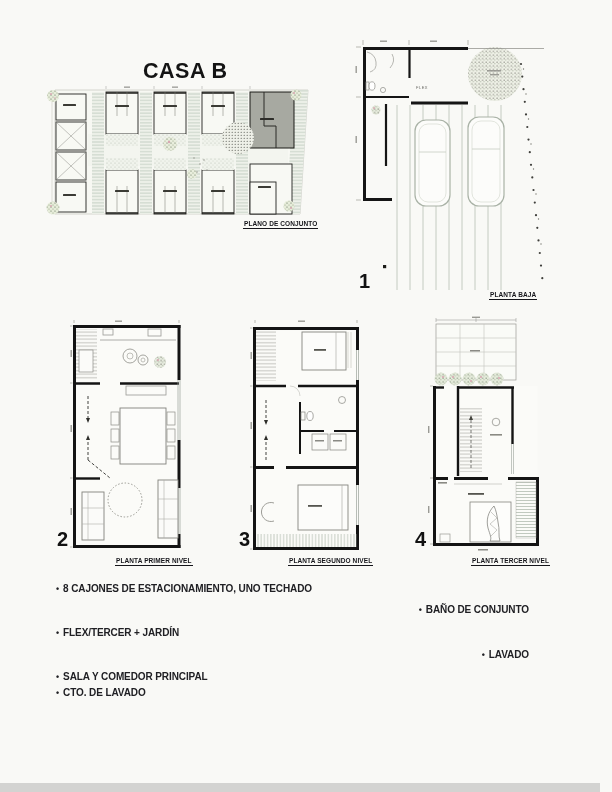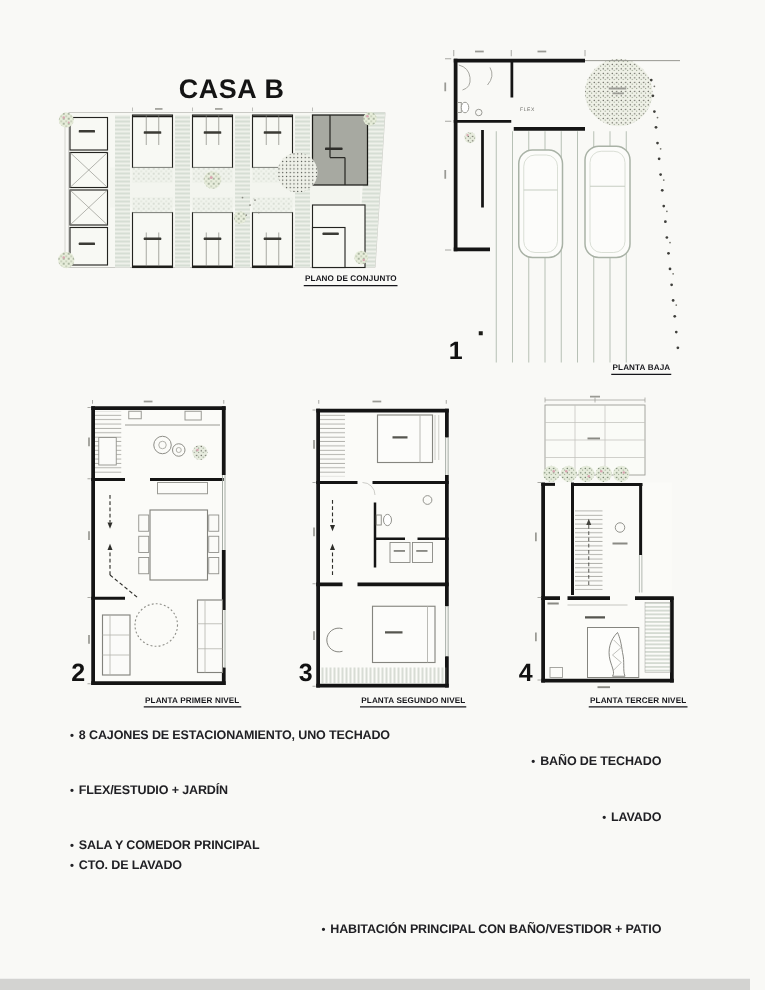--- a/index.html
+++ b/index.html
@@ -459,22 +459,21 @@
       <path d="M6,70H9 M6,162H9 M6,228H9" stroke="#8e8e88" stroke-width="0.6"></path>
       <rect x="54" y="233" width="10" height="1.5" fill="#8a8a84"></rect>
       <rect x="4" y="190" width="1.4" height="7" fill="#9a9a94"></rect>
         <rect x="4" y="110" width="1.4" height="7" fill="#9a9a94"></rect>
     </g>
   </svg>
   <div class="plan-num" style="left:415px;top:529px">4</div>
   <div class="cap" style="left:471px;top:557px">PLANTA TERCER NIVEL</div>
 
   <div class="feat" style="left:56px;top:583px"><span class="bdot">•</span><span>8 CAJONES DE ESTACIONAMIENTO, UNO TECHADO</span></div>
-  <div class="feat" style="left:56px;top:627px"><span class="bdot">•</span><span>FLEX/ESTUDIO + JARDÍN</span></div>
+  <div class="feat" style="left:56px;top:627px"><span class="bdot">•</span><span>FLEX/TERCER + JARDÍN</span></div>
   <div class="feat" style="left:56px;top:671px"><span class="bdot">•</span><span>SALA Y COMEDOR PRINCIPAL</span></div>
   <div class="feat" style="left:56px;top:687px"><span class="bdot">•</span><span>CTO. DE LAVADO</span></div>
 
-  <div class="feat" style="right:71px;top:604px"><span class="bdot">•</span><span>BAÑO DE TECHADO</span></div>
+  <div class="feat" style="right:71px;top:604px"><span class="bdot">•</span><span>BAÑO DE CONJUNTO</span></div>
   <div class="feat" style="right:71px;top:649px"><span class="bdot">•</span><span>LAVADO</span></div>
-  <div class="feat" style="right:71px;top:738px"><span class="bdot">•</span><span>HABITACIÓN PRINCIPAL CON BAÑO/VESTIDOR + PATIO</span></div>
 
   <div class="page-shadow"></div>
 </div>
 
 </body></html>

